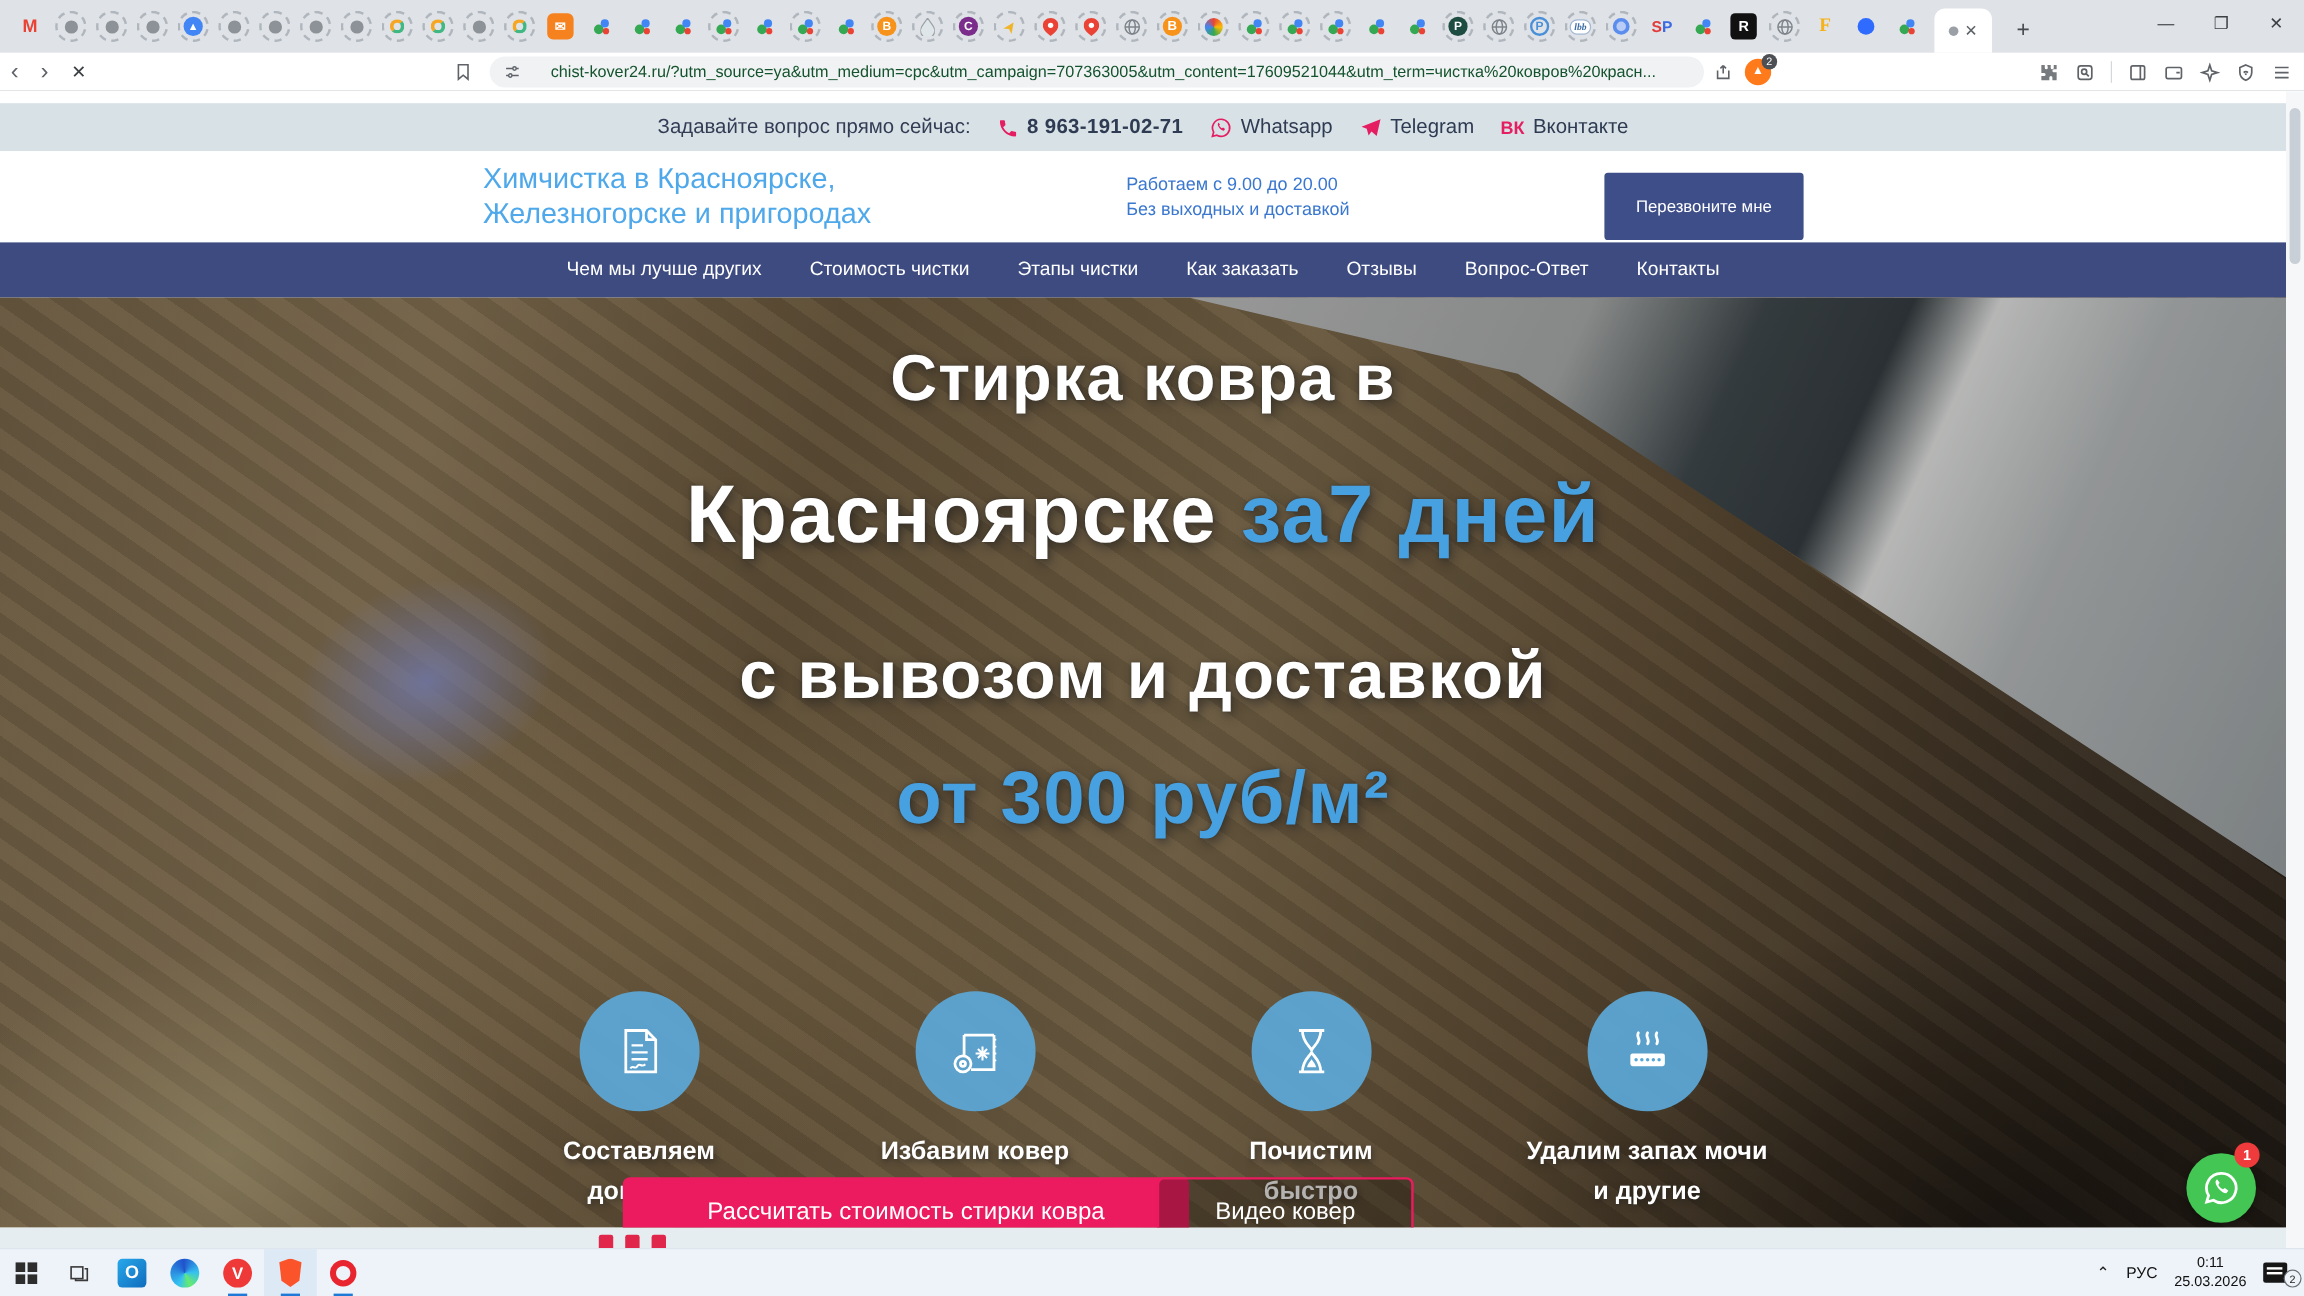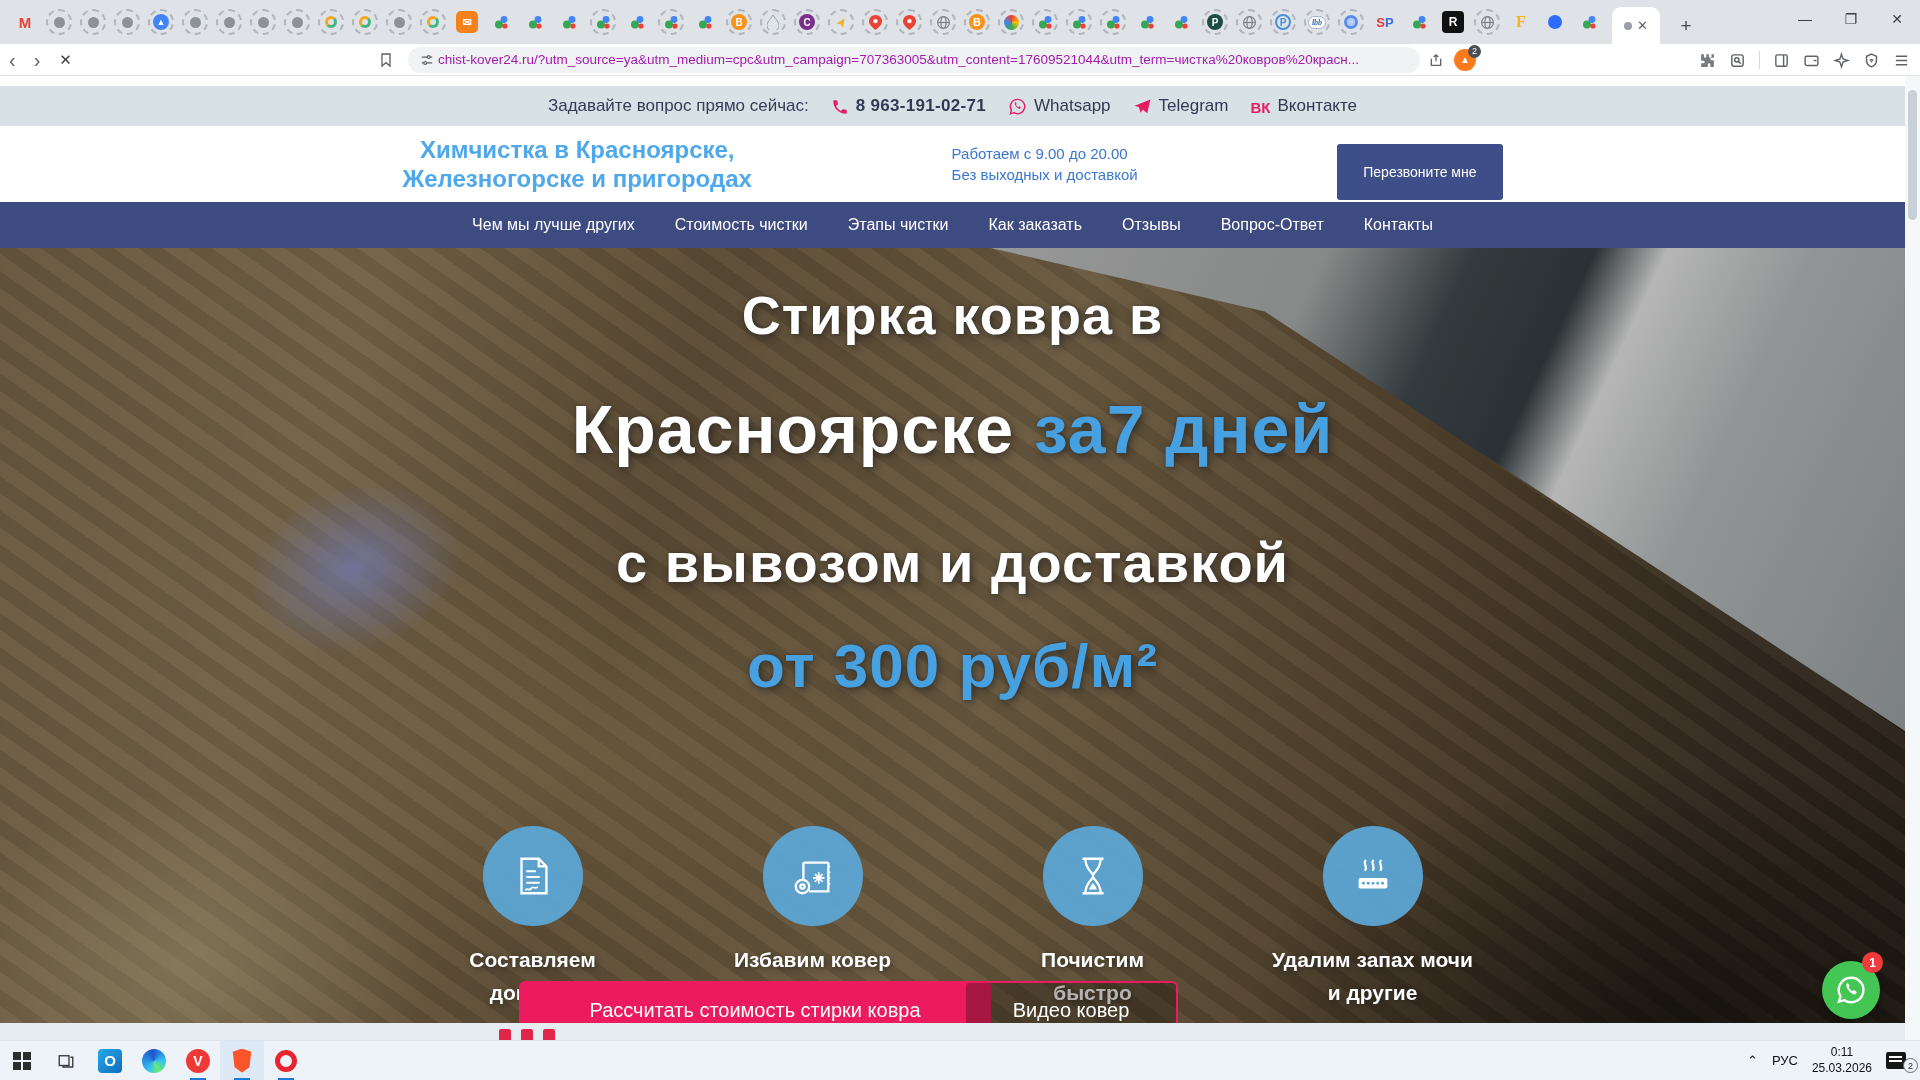--- a/index.html
+++ b/index.html
@@ -26,21 +26,21 @@
   .wc { width:46px; height:38px; display:flex; align-items:center; justify-content:center;
     color:#3c4043; font-size:14px; cursor:pointer; }
 
   .toolbar { position:absolute; left:0; top:44px; width:1920px; height:32px; background:#fff;
     border-bottom:1px solid #e3e6e8; display:flex; align-items:center; }
   .navbtn { color:#5f6368; font-size:20px; line-height:1; padding:0 9px; cursor:pointer; }
   .stopbtn { color:#3c4043; font-size:15px; padding:0 10px; cursor:pointer; }
   .bookmarkbtn { margin-left:296px; cursor:pointer; display:flex; }
   .addresspill { margin-left:14px; width:1012px; height:26px; background:#f0f2f4; border-radius:13px;
     display:flex; align-items:center; padding:0 12px; cursor:text; }
-  .url { color:#a21caf; font-size:13.5px; margin-left:4px; white-space:nowrap; overflow:hidden; }
+  .url { color:#14532d; font-size:13.5px; margin-left:25px; white-space:nowrap; overflow:hidden; }
   .sharebtn { margin-left:8px; display:flex; cursor:pointer; }
   .rewardbtn { position:relative; margin-left:10px; width:22px; height:22px; border-radius:50%;
     background:#ff7a1a; display:flex; align-items:center; justify-content:center; color:#fff;
     font-size:10px; cursor:pointer; }
   .rewardbtn .bdg { position:absolute; right:-5px; top:-4px; min-width:13px; height:13px; border-radius:7px;
     background:#4c5055; color:#fff; font-size:9px; display:flex; align-items:center; justify-content:center;
     padding:0 3px; }
   .tright { position:absolute; right:10px; top:44px; height:32px; display:flex; align-items:center; gap:13px; }
   .tico { display:flex; cursor:pointer; }
   .tdiv { width:1px; height:18px; background:#d5d8db; }
@@ -53,21 +53,21 @@
 
   .contactbar { position:absolute; left:0; top:10px; width:1905px; height:40px; background:#d8e2e6;
     display:flex; align-items:center; justify-content:center; gap:22px; }
   .cb-text { color:#333c55; font-size:17px; }
   .cb-item { display:flex; align-items:flex-end; gap:7px; color:#2f3b52; font-size:17px; cursor:pointer; }
   .cb-phone-num { font-weight:600; letter-spacing:.3px; }
   .vkmark { color:#e51e62; font-weight:800; font-size:15px; }
 
   .siteheader { position:absolute; left:0; top:50px; width:1905px; height:76px; background:#fff; }
   .shwrap { width:1100px; margin:0 auto; height:100%; display:flex; align-items:center; justify-content:space-between; }
-  .logo { color:#4fa8ea; font-size:24px; font-weight:700; line-height:1.22; cursor:pointer;text-align:center; }
+  .logo { color:#4fa8ea; font-size:24px; font-weight:400; line-height:1.22; cursor:pointer; }
   .hours { color:#3a77cf; font-size:15px; line-height:1.4; }
   .callback { background:#3e4e88; color:#fff; border:none; font-size:14px; padding:20px 26px;
     border-radius:3px; cursor:pointer; font-family:"Liberation Sans",sans-serif;margin-top:16px; }
 
   .mainnav { position:absolute; left:0; top:126px; width:1905px; height:46px; background:#3d4b80;
     display:flex; align-items:center; justify-content:center; gap:40px; }
   .mainnav a { color:#fff; font-size:16px; font-weight:400; text-decoration:none; cursor:pointer; }
 
   .hero { position:absolute; left:0; top:172px; width:1905px; height:775px; overflow:hidden;
     background:

